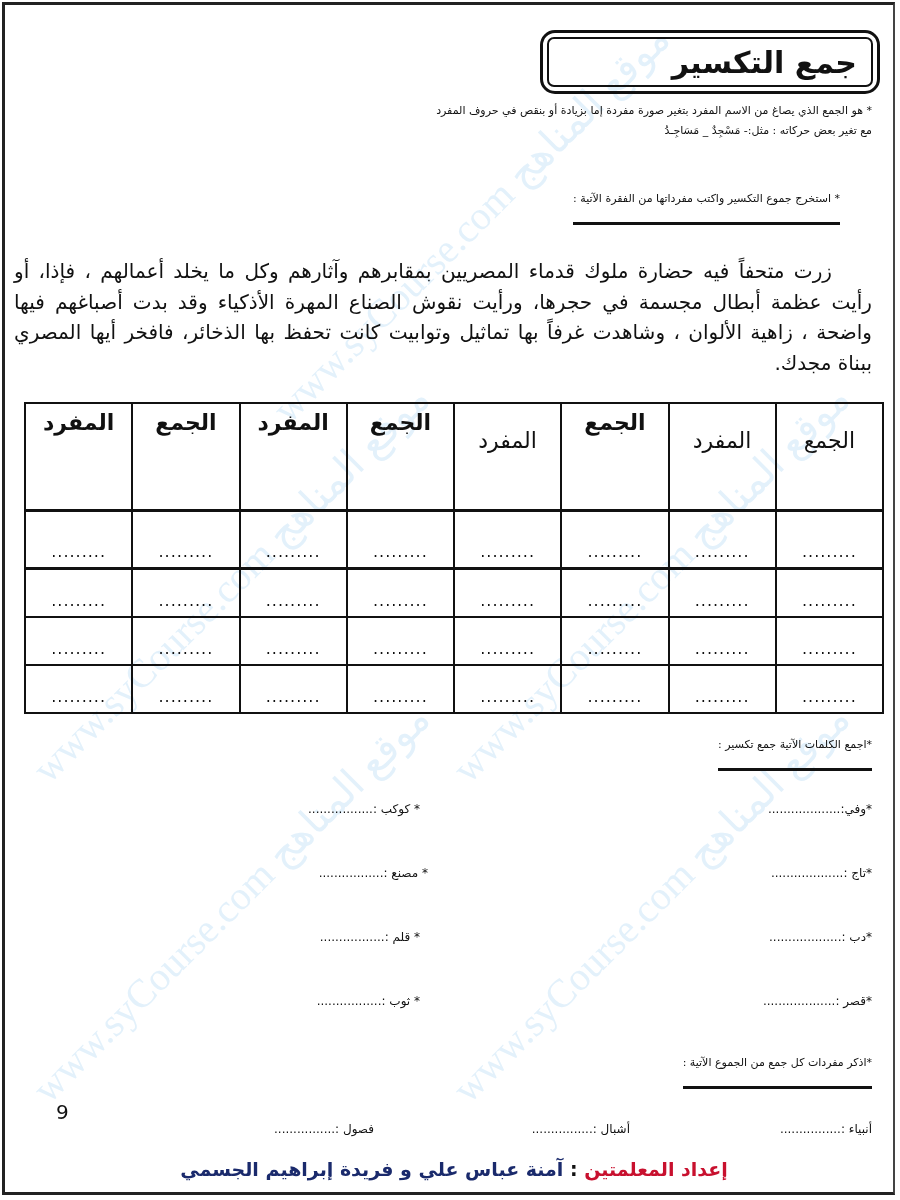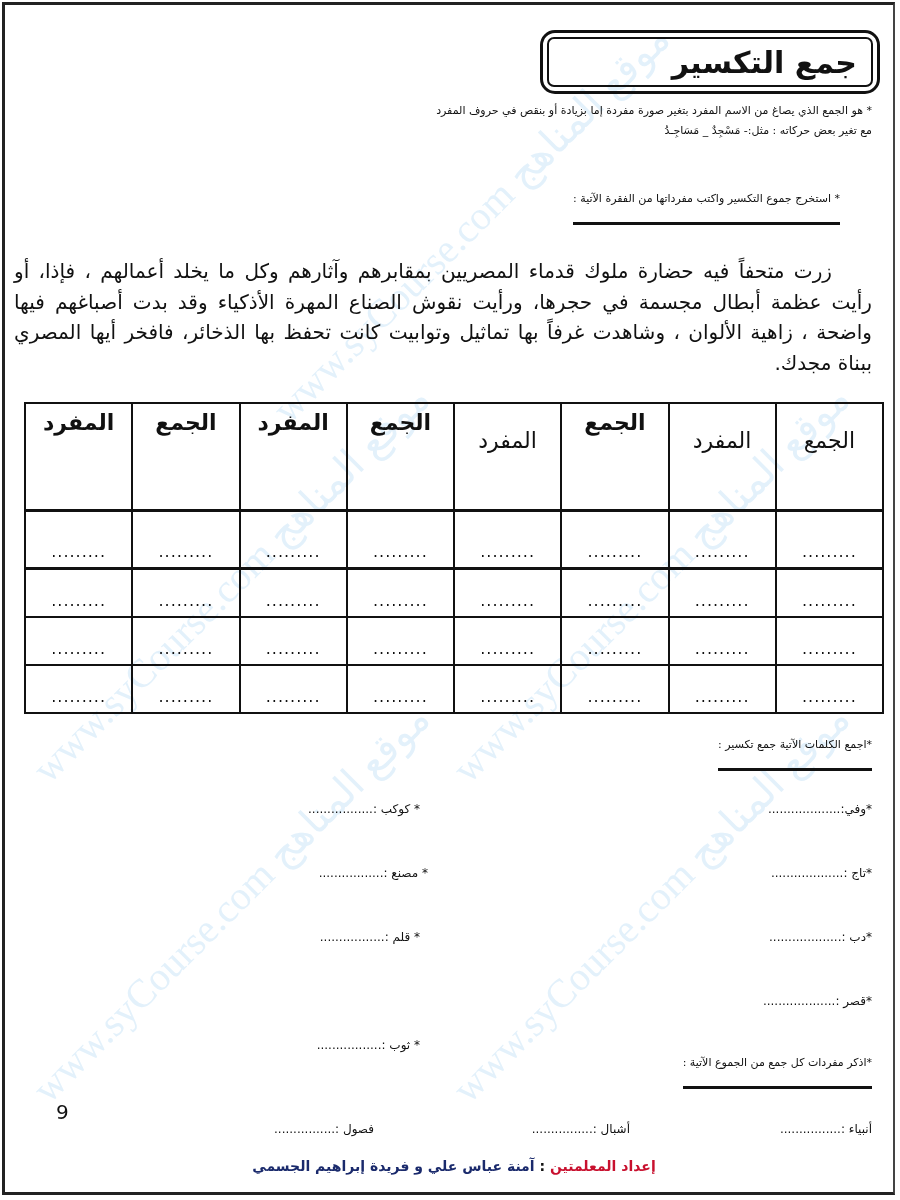--- a/index.html
+++ b/index.html
@@ -43,21 +43,21 @@
   }
   table.grid tr:first-child td { height: 80px; vertical-align: top; padding-top: 6px; }
   table.grid tr.row td { vertical-align: bottom; padding-bottom: 6px; font-size: 16px; letter-spacing: 1px; }
   table.grid tr:first-child td, table.grid tr:nth-child(2) td { border-bottom-width: 3px; }
   table.grid .hdr-alt { font-weight: normal; padding-top: 24px !important; }
   table.grid .hdr-bold { font-weight: bold; }
   .item { position: absolute; font-size: 12px; white-space: nowrap; }
   .page-num { position: absolute; left: 56px; top: 1100px; font-size: 20px; direction: ltr; }
   .footer {
     position: absolute; top: 1158px; left: 0; right: 0; text-align: center;
-    font-size: 14px; font-weight: bold; margin-left: 8px;
+    font-size: 19px; font-weight: bold; margin-left: 8px;
   }
   .footer .red { color: #c8102e; }
   .footer .blue { color: #1a2a6c; }
 </style>
 </head>
 <body>
 
 <div class="frame"></div>
 
 <div class="watermark" style="left:-40px; top:560px;">www.syCourse.com موقع المناهج</div>
@@ -154,21 +154,21 @@
   </div>
   <div class="item" style="right:28px; top:930px;">
     <span>*دب :</span><span>...................</span>
   </div>
   <div class="item" style="right:480px; top:930px;">
     <span>* قلم :</span><span>.................</span>
   </div>
   <div class="item" style="right:28px; top:994px;">
     <span>*قصر :</span><span>...................</span>
   </div>
-  <div class="item" style="right:480px; top:994px;margin-top:44px;">
+  <div class="item" style="right:480px; top:994px;">
     <span>* ثوب :</span><span>.................</span>
   </div>
 
   <div class="line" style="top:1056px;">
     <span class="underline-head">*اذكر مفردات كل جمع من الجموع الآتية :</span>
   </div>
 
   <div class="item" style="right:28px; top:1122px;">
     <span>أنبياء :</span><span>................</span>
   </div>

